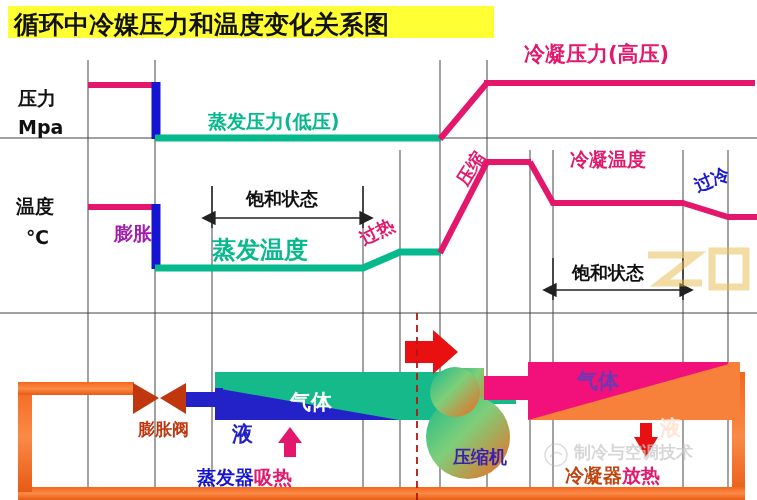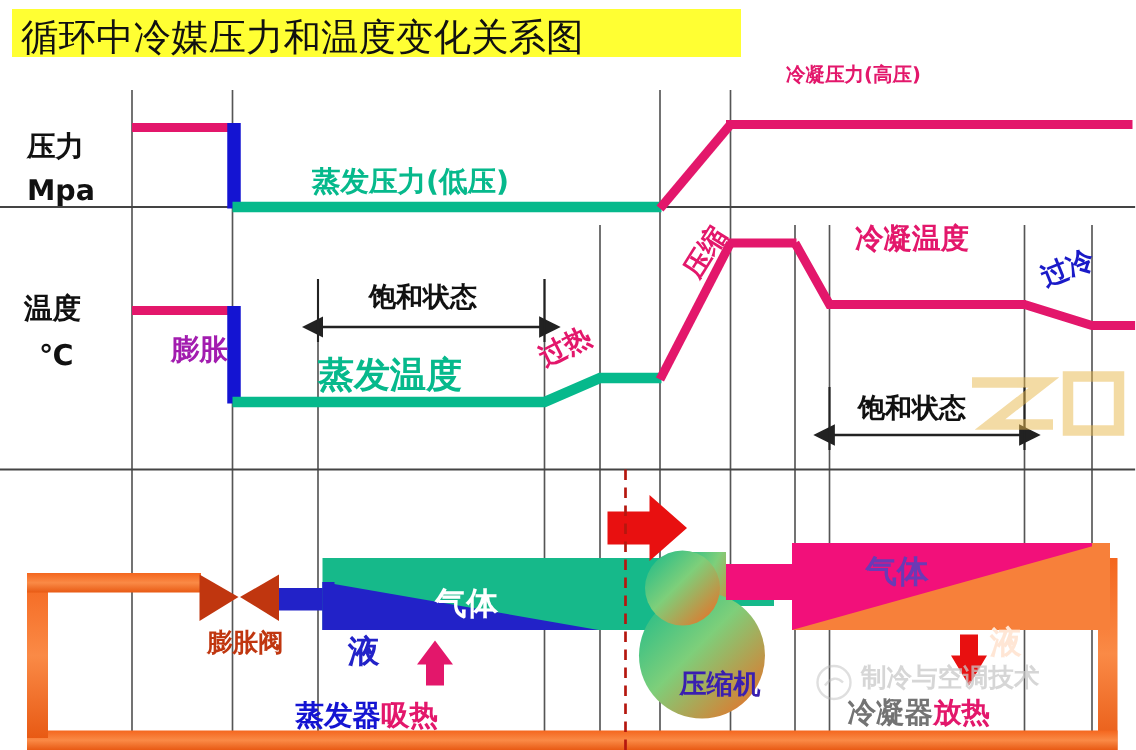--- a/index.html
+++ b/index.html
@@ -1,21 +1,21 @@
 <!DOCTYPE html>
 <html><head>
 <meta charset="utf-8">
 <style>
   html,body{margin:0;padding:0;background:#fff;}
   body{font-family:"DejaVu Sans","Liberation Sans",sans-serif;}
   #stage{position:relative;width:757px;height:500px;background:#ffffff;overflow:hidden;}
   #stage svg{position:absolute;left:0;top:0;}
   .lbl{position:absolute;white-space:nowrap;font-weight:bold;line-height:1;}
   #title-bar{position:absolute;left:8px;top:6px;width:486px;height:32px;background:#ffff33;}
-  #title-text{position:absolute;left:14px;top:8px;font-size:25px;font-weight:normal;color:#111;letter-spacing:0px;}
+  #title-text{position:absolute;left:14px;top:8px;font-size:25px;font-weight:bold;color:#111;letter-spacing:0px;}
   .wm{position:absolute;color:#e8b84b;opacity:.55;font-weight:bold;}
 </style>
 </head>
 <body>
 
 <div id="stage">
 
   <svg width="757" height="500" viewBox="0 0 757 500">
     <defs>
       <linearGradient id="compGrad" x1="0" y1="0" x2="1" y2="1">
@@ -157,21 +157,21 @@
   <div id="title-text">循环中冷媒压力和温度变化关系图</div>
 
   <div class="lbl" style="left:18px;top:89px;font-size:19px;color:#111;">压力</div>
   <div class="lbl" style="left:18px;top:118px;font-size:19px;color:#111;">Mpa</div>
 
   <div class="lbl" style="left:16px;top:197px;font-size:19px;color:#111;">温度</div>
   <div class="lbl" style="left:26px;top:228px;font-size:19px;color:#111;">℃</div>
 
   <div class="lbl" style="left:208px;top:101px;font-size:19px;color:#06b98c;margin-top:11px;">蒸发压力(低压)</div>
 
-  <div class="lbl" style="left:524px;top:44px;font-size:13px;color:#e3176b;text-align:center;">冷凝压力(高压)</div>
+  <div class="lbl" style="left:524px;top:44px;font-size:21px;color:#e3176b;text-align:center;">冷凝压力(高压)</div>
 
   <div class="lbl" style="left:114px;top:222px;font-size:19px;color:#a21caf;">
     <span style="display:inline-block;width:20px;word-break:break-all;line-height:1.22;">膨胀</span>
   </div>
 
   <div class="lbl" style="left:212px;top:238px;font-size:24px;color:#06b98c;">蒸发温度</div>
 
   <div class="lbl" style="left:246px;top:190px;font-size:18px;color:#111;">饱和状态</div>
 
   <div class="lbl" style="left:572px;top:264px;font-size:18px;color:#111;">饱和状态</div>
@@ -199,18 +199,18 @@
     <span style="color:#1414d2;">蒸发器</span><span style="color:#e3176b;">吸热</span>
   </div>
 
   <div class="lbl" style="left:453px;top:448px;font-size:18px;color:#3a1fb0;">压缩机</div>
 
   <div class="lbl" style="left:577px;top:371px;font-size:21px;color:#6a3ab5;">气体</div>
 
   <div class="lbl" style="left:660px;top:418px;font-size:21px;color:#ffe6d5;">液</div>
 
   <div class="lbl" style="left:565px;top:466px;font-size:19px;">
-    <span style="color:#737373;margin-top:32px;">冷凝器</span><span style="color:#e3176b;">放热</span>
+    <span style="color:#c2410c;margin-top:32px;">冷凝器</span><span style="color:#e3176b;">放热</span>
   </div>
 
   <div class="lbl wm" style="left:574px;top:444px;font-size:17px;color:#c9c9c9;opacity:.75;">制冷与空调技术</div>
 
 </div>
 
 </body></html>

